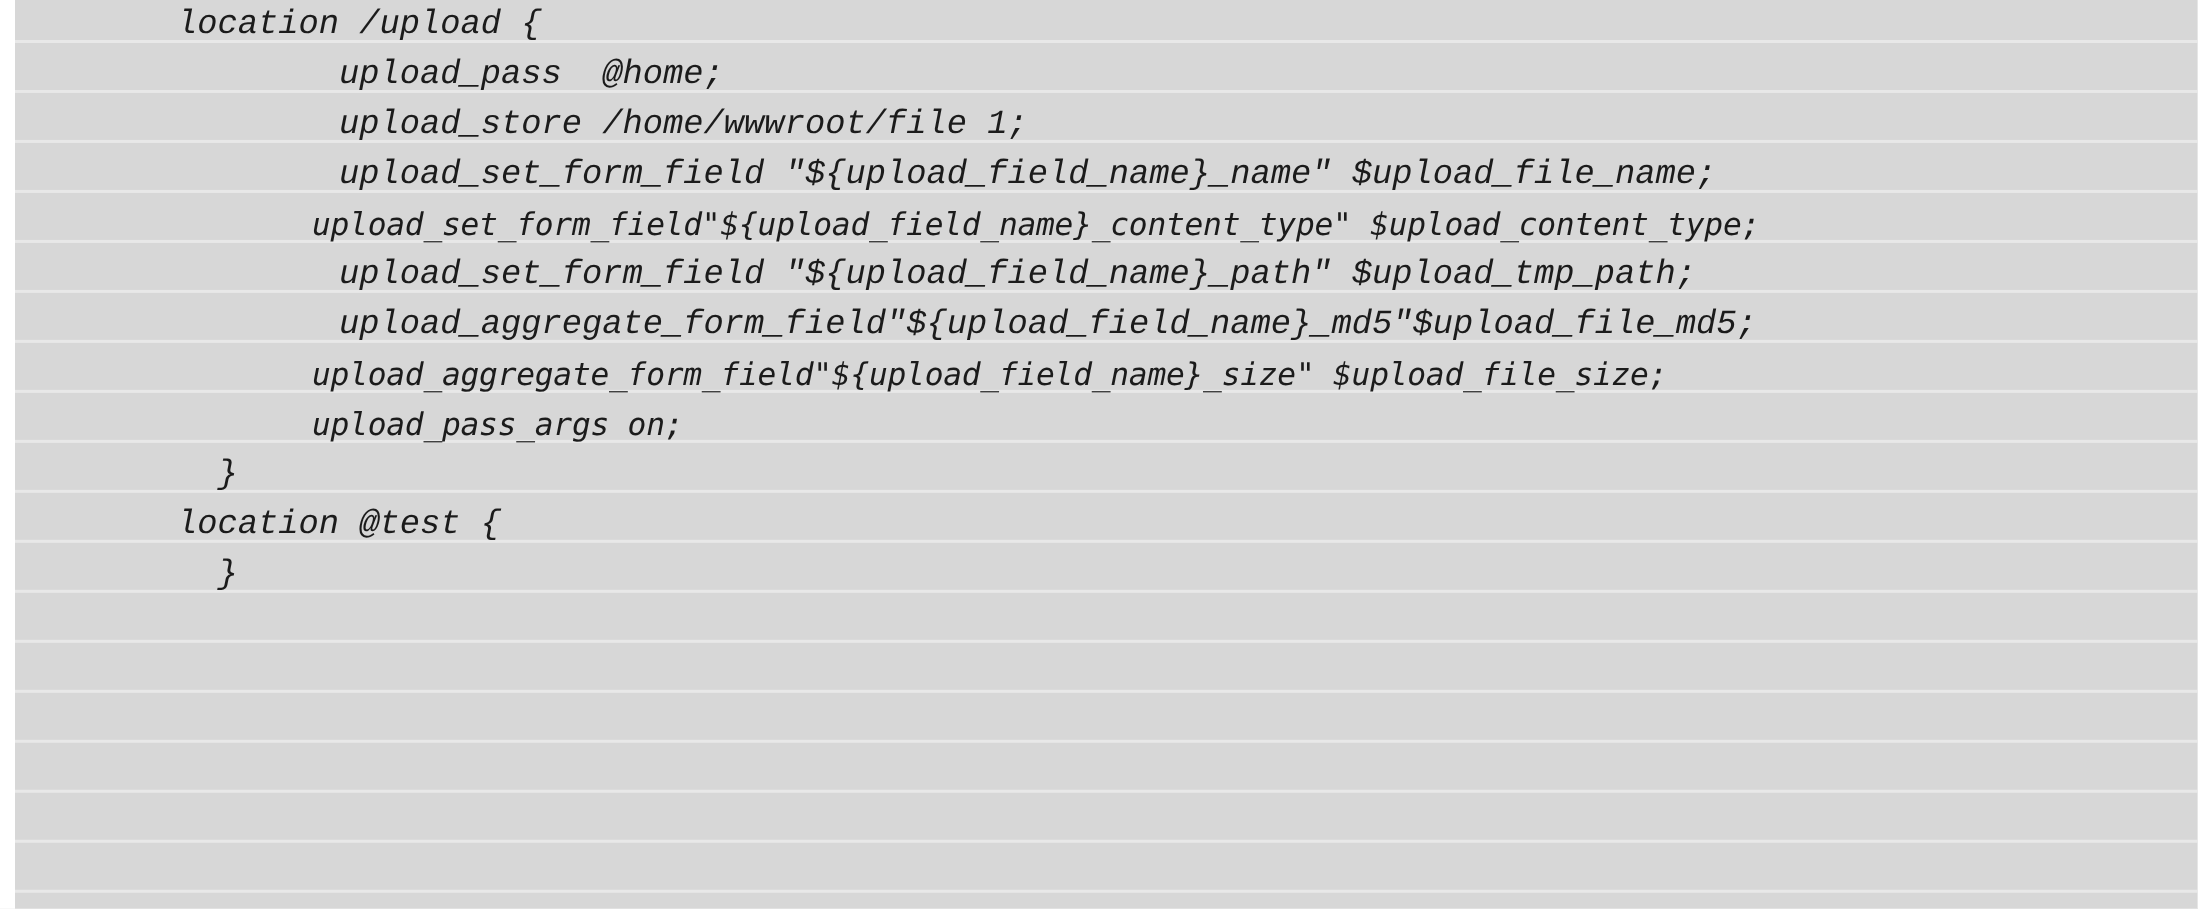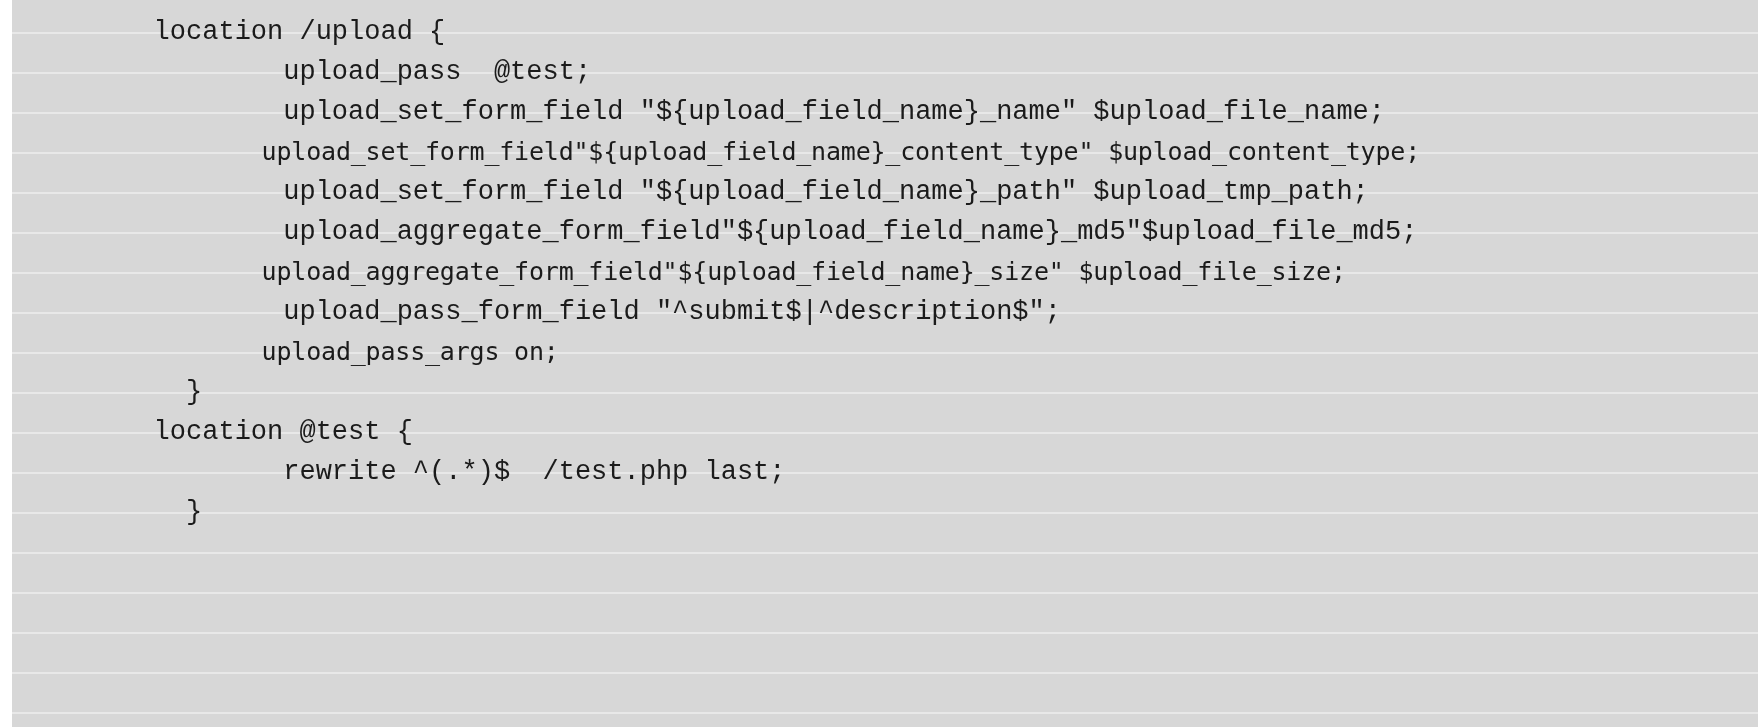--- a/index.html
+++ b/index.html
@@ -40,22 +40,23 @@
       rgba(255,255,255,0.42) 38px,
       rgba(255,255,255,0.00) 38px,
       rgba(255,255,255,0.00) 40px
     );
     background-position: 0 -4px;
   }
 
   #code-lines {
     position: relative;
     z-index: 2;
-    padding: 12px;
+    padding: 0;
     margin: 0;
+    font-style: italic;
   }
 
   .code-line {
     height: 40px;
     line-height: 40px;
     white-space: pre;
     color: #1b1b1b;
     font-size: 27px;
     letter-spacing: 0px;
     font-family: "Liberation Mono", "DejaVu Sans Mono", monospace;
@@ -68,26 +69,25 @@
     letter-spacing: -0.2px;
   }
 </style>
 </head>
 <body>
 
 <div id="code-block" style="background: rgb(215, 215, 215); color: rgb(27, 27, 27);">
   <div id="stripe-layer"></div>
   <div id="code-lines">
       <div class="code-line">        location /upload {</div>
-      <div class="code-line">                upload_pass  @test;</div>
+      <div class="code-line">                upload_pass  @home;</div>
+      <div class="code-line">                upload_store /home/wwwroot/file 1;</div>
       <div class="code-line">                upload_set_form_field "${upload_field_name}_name" $upload_file_name;</div>
       <div class="code-line alt-font">                upload_set_form_field"${upload_field_name}_content_type" $upload_content_type;</div>
       <div class="code-line">                upload_set_form_field "${upload_field_name}_path" $upload_tmp_path;</div>
       <div class="code-line">                upload_aggregate_form_field"${upload_field_name}_md5"$upload_file_md5;</div>
       <div class="code-line alt-font">                upload_aggregate_form_field"${upload_field_name}_size" $upload_file_size;</div>
-      <div class="code-line">                upload_pass_form_field "^submit$|^description$";</div>
       <div class="code-line alt-font">                upload_pass_args on;</div>
       <div class="code-line">          }</div>
       <div class="code-line">        location @test {</div>
-      <div class="code-line">                rewrite ^(.*)$  /test.php last;</div>
       <div class="code-line">          }</div>
     </div>
 </div>
 
 </body></html>

